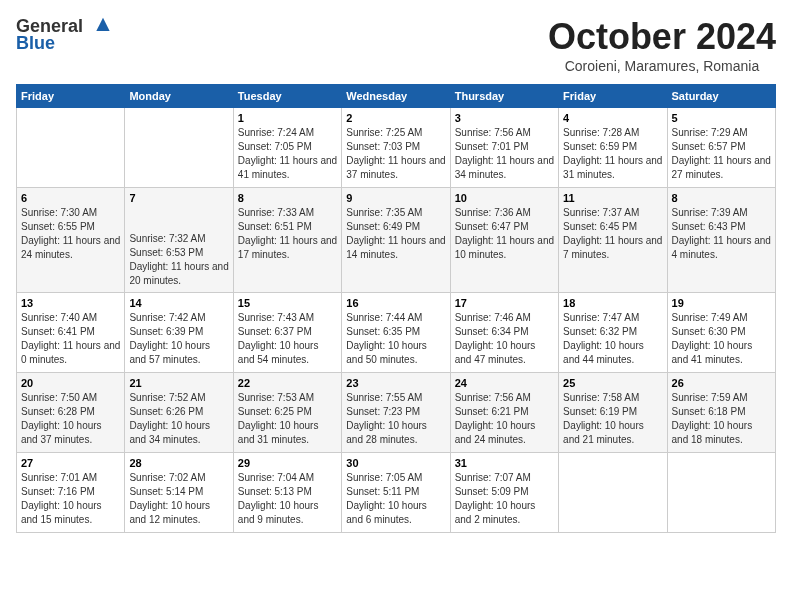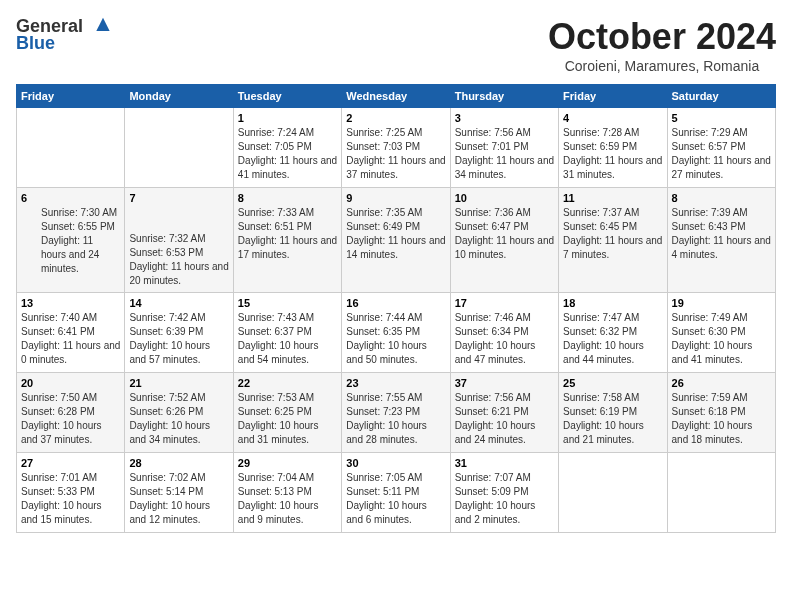--- a/index.html
+++ b/index.html
@@ -148,21 +148,21 @@
         <td>
           <span class="day-num">5</span>
           <div class="day-info" style="white-space: pre-line;">Sunrise: 7:29 AM
 Sunset: 6:57 PM
 Daylight: 11 hours and 27 minutes.</div>
         </td>
       </tr>
       <tr>
         <td>
           <span class="day-num">6</span>
-          <div class="day-info" style="white-space: pre-line; margin-left: 20px;">Sunrise: 7:30 AM
+          <div class="day-info" style="white-space: pre-line;">Sunrise: 7:30 AM
 Sunset: 6:55 PM
 Daylight: 11 hours and 24 minutes.</div>
         </td>
         <td>
           <span class="day-num">7</span>
           <div class="day-info" style="white-space: pre-line; margin-top: 28px;">Sunrise: 7:32 AM
 Sunset: 6:53 PM
 Daylight: 11 hours and 20 minutes.</div>
         </td>
         <td>
@@ -259,21 +259,21 @@
 Sunset: 6:25 PM
 Daylight: 10 hours and 31 minutes.</div>
         </td>
         <td>
           <span class="day-num">23</span>
           <div class="day-info" style="white-space: pre-line;">Sunrise: 7:55 AM
 Sunset: 7:23 PM
 Daylight: 10 hours and 28 minutes.</div>
         </td>
         <td>
-          <span class="day-num">37</span>
+          <span class="day-num">24</span>
           <div class="day-info" style="white-space: pre-line;">Sunrise: 7:56 AM
 Sunset: 6:21 PM
 Daylight: 10 hours and 24 minutes.</div>
         </td>
         <td>
           <span class="day-num">25</span>
           <div class="day-info" style="white-space: pre-line;">Sunrise: 7:58 AM
 Sunset: 6:19 PM
 Daylight: 10 hours and 21 minutes.</div>
         </td>
@@ -281,21 +281,21 @@
           <span class="day-num">26</span>
           <div class="day-info" style="white-space: pre-line;">Sunrise: 7:59 AM
 Sunset: 6:18 PM
 Daylight: 10 hours and 18 minutes.</div>
         </td>
       </tr>
       <tr>
         <td>
           <span class="day-num">27</span>
           <div class="day-info" style="white-space: pre-line;">Sunrise: 7:01 AM
-Sunset: 5:33 PM
+Sunset: 7:16 PM
 Daylight: 10 hours and 15 minutes.</div>
         </td>
         <td>
           <span class="day-num">28</span>
           <div class="day-info" style="white-space: pre-line;">Sunrise: 7:02 AM
 Sunset: 5:14 PM
 Daylight: 10 hours and 12 minutes.</div>
         </td>
         <td>
           <span class="day-num">29</span>

